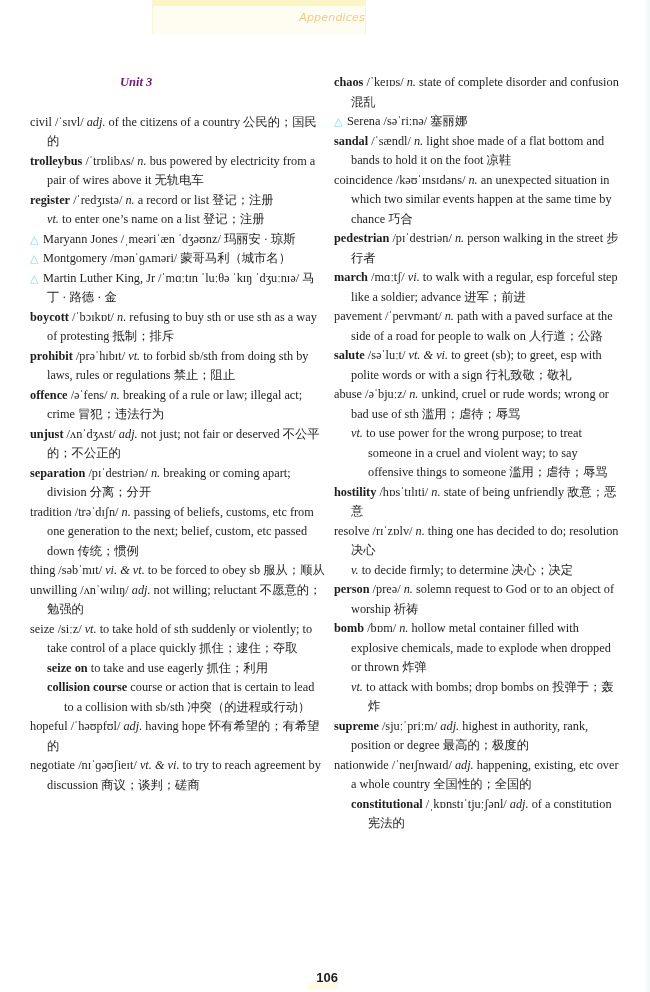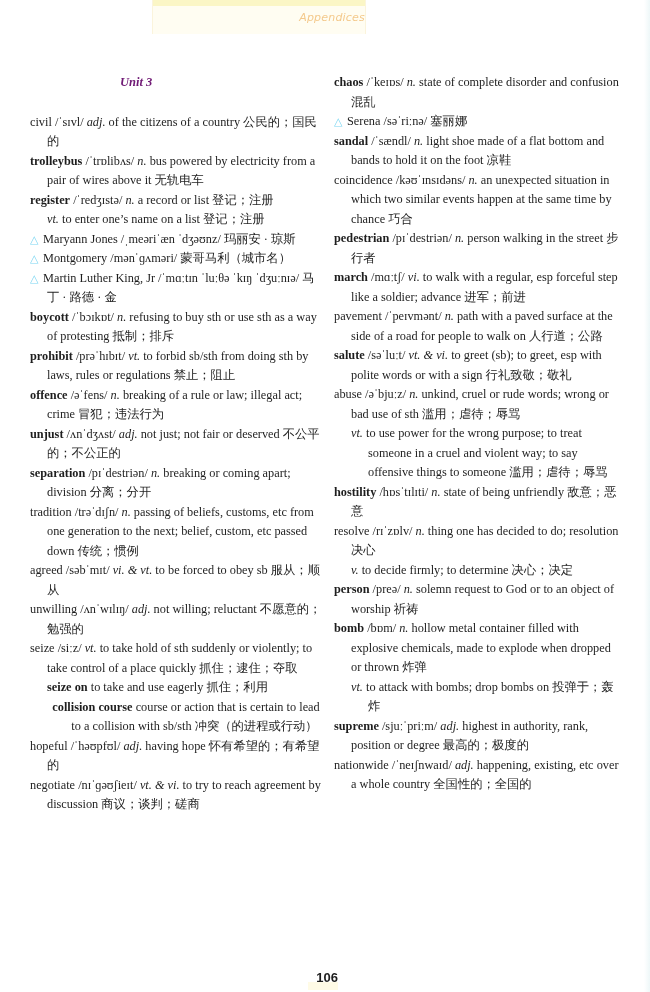--- a/index.html
+++ b/index.html
@@ -53,25 +53,25 @@
       <div class="sub entry" style="padding-left: 34px;"><span class="it">vt.</span><span> to enter one’s name on a list 登记；注册</span></div>
       <div class="entry"><span class="tri">△</span><span>Maryann Jones /ˌmeəriˈæn ˈdʒəʊnz/ 玛丽安 · 琼斯</span></div>
       <div class="entry"><span class="tri">△</span><span>Montgomery /mənˈɡʌməri/ 蒙哥马利（城市名）</span></div>
       <div class="entry"><span class="tri">△</span><span>Martin Luther King, Jr /ˈmɑːtɪn ˈluːθə ˈkɪŋ ˈdʒuːnɪə/ 马丁 · 路德 · 金</span></div>
       <div class="entry"><span class="hw">boycott</span><span> /ˈbɔɪkɒt/ </span><span class="it">n.</span><span> refusing to buy sth or use sth as a way of protesting 抵制；排斥</span></div>
       <div class="entry"><span class="hw">prohibit</span><span> /prəˈhɪbɪt/ </span><span class="it">vt.</span><span> to forbid sb/sth from doing sth by laws, rules or regulations 禁止；阻止</span></div>
       <div class="entry"><span class="hw">offence</span><span> /əˈfens/ </span><span class="it">n.</span><span> breaking of a rule or law; illegal act; crime 冒犯；违法行为</span></div>
       <div class="entry"><span class="hw">unjust</span><span> /ʌnˈdʒʌst/ </span><span class="it">adj.</span><span> not just; not fair or deserved 不公平的；不公正的</span></div>
       <div class="entry"><span class="hw">separation</span><span> /pɪˈdestriən/ </span><span class="it">n.</span><span> breaking or coming apart; division 分离；分开</span></div>
       <div class="entry"><span>tradition</span><span> /trəˈdɪʃn/ </span><span class="it">n.</span><span> passing of beliefs, customs, etc from one generation to the next; belief, custom, etc passed down 传统；惯例</span></div>
-      <div class="entry"><span>agreed</span><span> /səbˈmɪt/ </span><span class="it">vi. &amp; vt.</span><span> to be forced to obey sb 服从；顺从</span></div>
+      <div class="entry"><span>thing</span><span> /səbˈmɪt/ </span><span class="it">vi. &amp; vt.</span><span> to be forced to obey sb 服从；顺从</span></div>
       <div class="entry"><span>unwilling</span><span> /ʌnˈwɪlɪŋ/ </span><span class="it">adj.</span><span> not willing; reluctant 不愿意的；勉强的</span></div>
       <div class="entry"><span>seize</span><span> /siːz/ </span><span class="it">vt.</span><span> to take hold of sth suddenly or violently; to take control of a place quickly 抓住；逮住；夺取</span></div>
       <div class="sub entry" style="padding-left: 34px;"><span class="hw">seize on</span><span>   to take and use eagerly 抓住；利用</span></div>
-      <div class="sub entry" style="padding-left: 34px; text-align: center;"><span class="hw">collision course</span><span> course or action that is certain to lead to a collision with sb/sth 冲突（的进程或行动）</span></div>
+      <div class="sub entry" style="padding-left: 34px;"><span class="hw">collision course</span><span> course or action that is certain to lead to a collision with sb/sth 冲突（的进程或行动）</span></div>
       <div class="entry"><span>hopeful</span><span> /ˈhəʊpfʊl/ </span><span class="it">adj.</span><span> having hope 怀有希望的；有希望的</span></div>
       <div class="entry"><span>negotiate</span><span> /nɪˈɡəʊʃieɪt/ </span><span class="it">vt. &amp; vi.</span><span> to try to reach agreement by discussion 商议；谈判；磋商</span></div>
     </div>
 </div>
 
 <div class="col col-right">
   <div id="right-list">
       <div class="entry"><span class="hw">chaos</span><span> /ˈkeɪɒs/ </span><span class="it">n.</span><span> state of complete disorder and confusion 混乱</span></div>
       <div class="entry"><span class="tri">△</span><span>Serena /səˈriːnə/ 塞丽娜</span></div>
       <div class="entry"><span class="hw">sandal</span><span> /ˈsændl/ </span><span class="it">n.</span><span> light shoe made of a flat bottom and bands to hold it on the foot 凉鞋</span></div>
@@ -83,17 +83,18 @@
       <div class="entry"><span>abuse</span><span> /əˈbjuːz/ </span><span class="it">n.</span><span> unkind, cruel or rude words; wrong or bad use of sth 滥用；虐待；辱骂</span></div>
       <div class="sub entry" style="padding-left: 34px;"><span class="it">vt.</span><span> to use power for the wrong purpose; to treat someone in a cruel and violent way; to say offensive things to someone 滥用；虐待；辱骂</span></div>
       <div class="entry"><span class="hw">hostility</span><span> /hɒsˈtɪlɪti/ </span><span class="it">n.</span><span> state of being unfriendly 敌意；恶意</span></div>
       <div class="entry"><span>resolve</span><span> /rɪˈzɒlv/ </span><span class="it">n.</span><span> thing one has decided to do; resolution 决心</span></div>
       <div class="sub entry" style="padding-left: 34px;"><span class="it">v.</span><span> to decide firmly; to determine 决心；决定</span></div>
       <div class="entry"><span class="hw">person</span><span> /preə/ </span><span class="it">n.</span><span> solemn request to God or to an object of worship 祈祷</span></div>
       <div class="entry"><span class="hw">bomb</span><span> /bɒm/ </span><span class="it">n.</span><span> hollow metal container filled with explosive chemicals, made to explode when dropped or thrown 炸弹</span></div>
       <div class="sub entry" style="padding-left: 34px;"><span class="it">vt.</span><span> to attack with bombs; drop bombs on 投弹于；轰炸</span></div>
       <div class="entry"><span class="hw">supreme</span><span> /sjuːˈpriːm/ </span><span class="it">adj.</span><span> highest in authority, rank, position or degree 最高的；极度的</span></div>
       <div class="entry"><span>nationwide</span><span> /ˈneɪʃnwaɪd/ </span><span class="it">adj.</span><span> happening, existing, etc over a whole country 全国性的；全国的</span></div>
+      <div class="sub entry" style="padding-left: 34px;"><span class="hw">constitutional</span><span> /ˌkɒnstɪˈtjuːʃənl/ </span><span class="it">adj.</span><span> of a constitution 宪法的</span></div>
     </div>
 </div>
 
 <div class="page-number">106</div>
 <div class="edge-tint"></div>
 
 </body></html>

